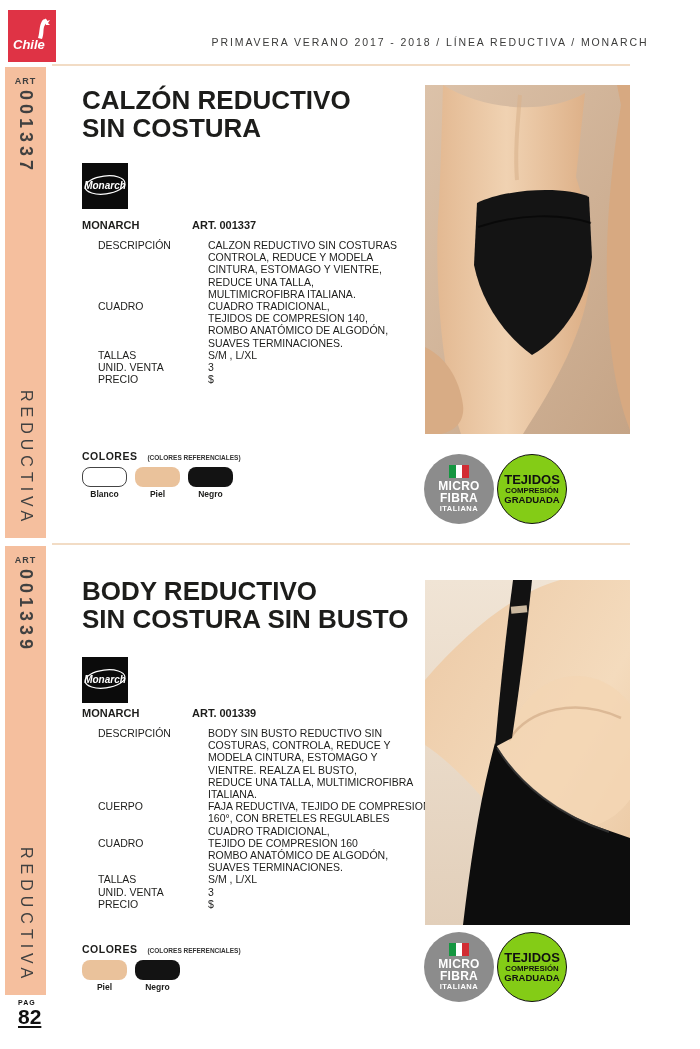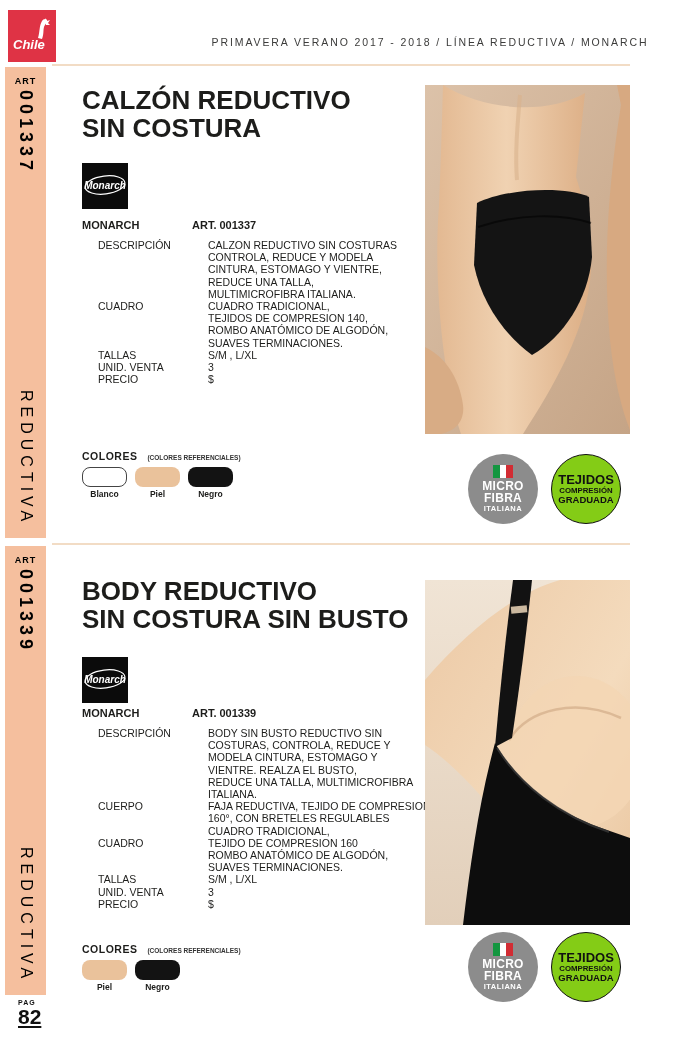--- a/index.html
+++ b/index.html
@@ -22,21 +22,21 @@
   .header-title{
     position:absolute; left:160px; right:0px; top:36px; text-align:center;
     font-size:10.5px; letter-spacing:1.9px; color:#3c3c3b;
   }
   .hline{ position:absolute; left:52px; width:578px; height:2px; background:#f2dcc5; }
   .hline1{ top:64px; }
   .hline2{ top:543px; }
 
   
   .sidebar-bar{
-    position:absolute; left:5px; width:41px; background:#f5bf9e; color:#000000;
+    position:absolute; left:5px; width:41px; background:#f5bf9e; color:#404040;
     display:flex; flex-direction:column; align-items:center;
   }
   .bar-1{ top:67px; height:471px; }
   .bar-2{ top:546px; height:449px; }
   .art-label{ margin-top:9px; font-size:9px; font-weight:bold; letter-spacing:1px; }
   .art-number{
     writing-mode:vertical-rl; font-size:18px; font-weight:bold; letter-spacing:4px;
     margin-top:4px;
   }
   .line-label{
@@ -80,21 +80,21 @@
   .sw-negro{ background:#131313; }
   .swatch-name{ font-size:8.5px; font-weight:bold; margin-top:2px; display:block; }
 
   
   .photo{ position:absolute; left:425px; width:205px; overflow:hidden; }
   .ph1{ top:85px; height:349px; }
   .ph2{ top:580px; height:345px; }
   .photo svg{ display:block; }
 
   
-  .badges{ position:absolute; left:468px; display:flex; gap:13px; }
+  .badges{ position:absolute; left:424px; display:flex; gap:3px; }
   .bd1{ top:454px; } .bd2{ top:932px; }
   .badge{
     width:70px; height:70px; border-radius:50%;
     display:flex; flex-direction:column; align-items:center; justify-content:center;
     text-align:center;
   }
   .badge-micro{ background:#8c8c8c; color:#fff; }
   .badge-tejidos{ background:#84cc16; border:1.6px solid #111; color:#111; }
   .flag{ display:flex; width:20px; height:13px; margin-bottom:2px; }
   .flag span{ flex:1; }

